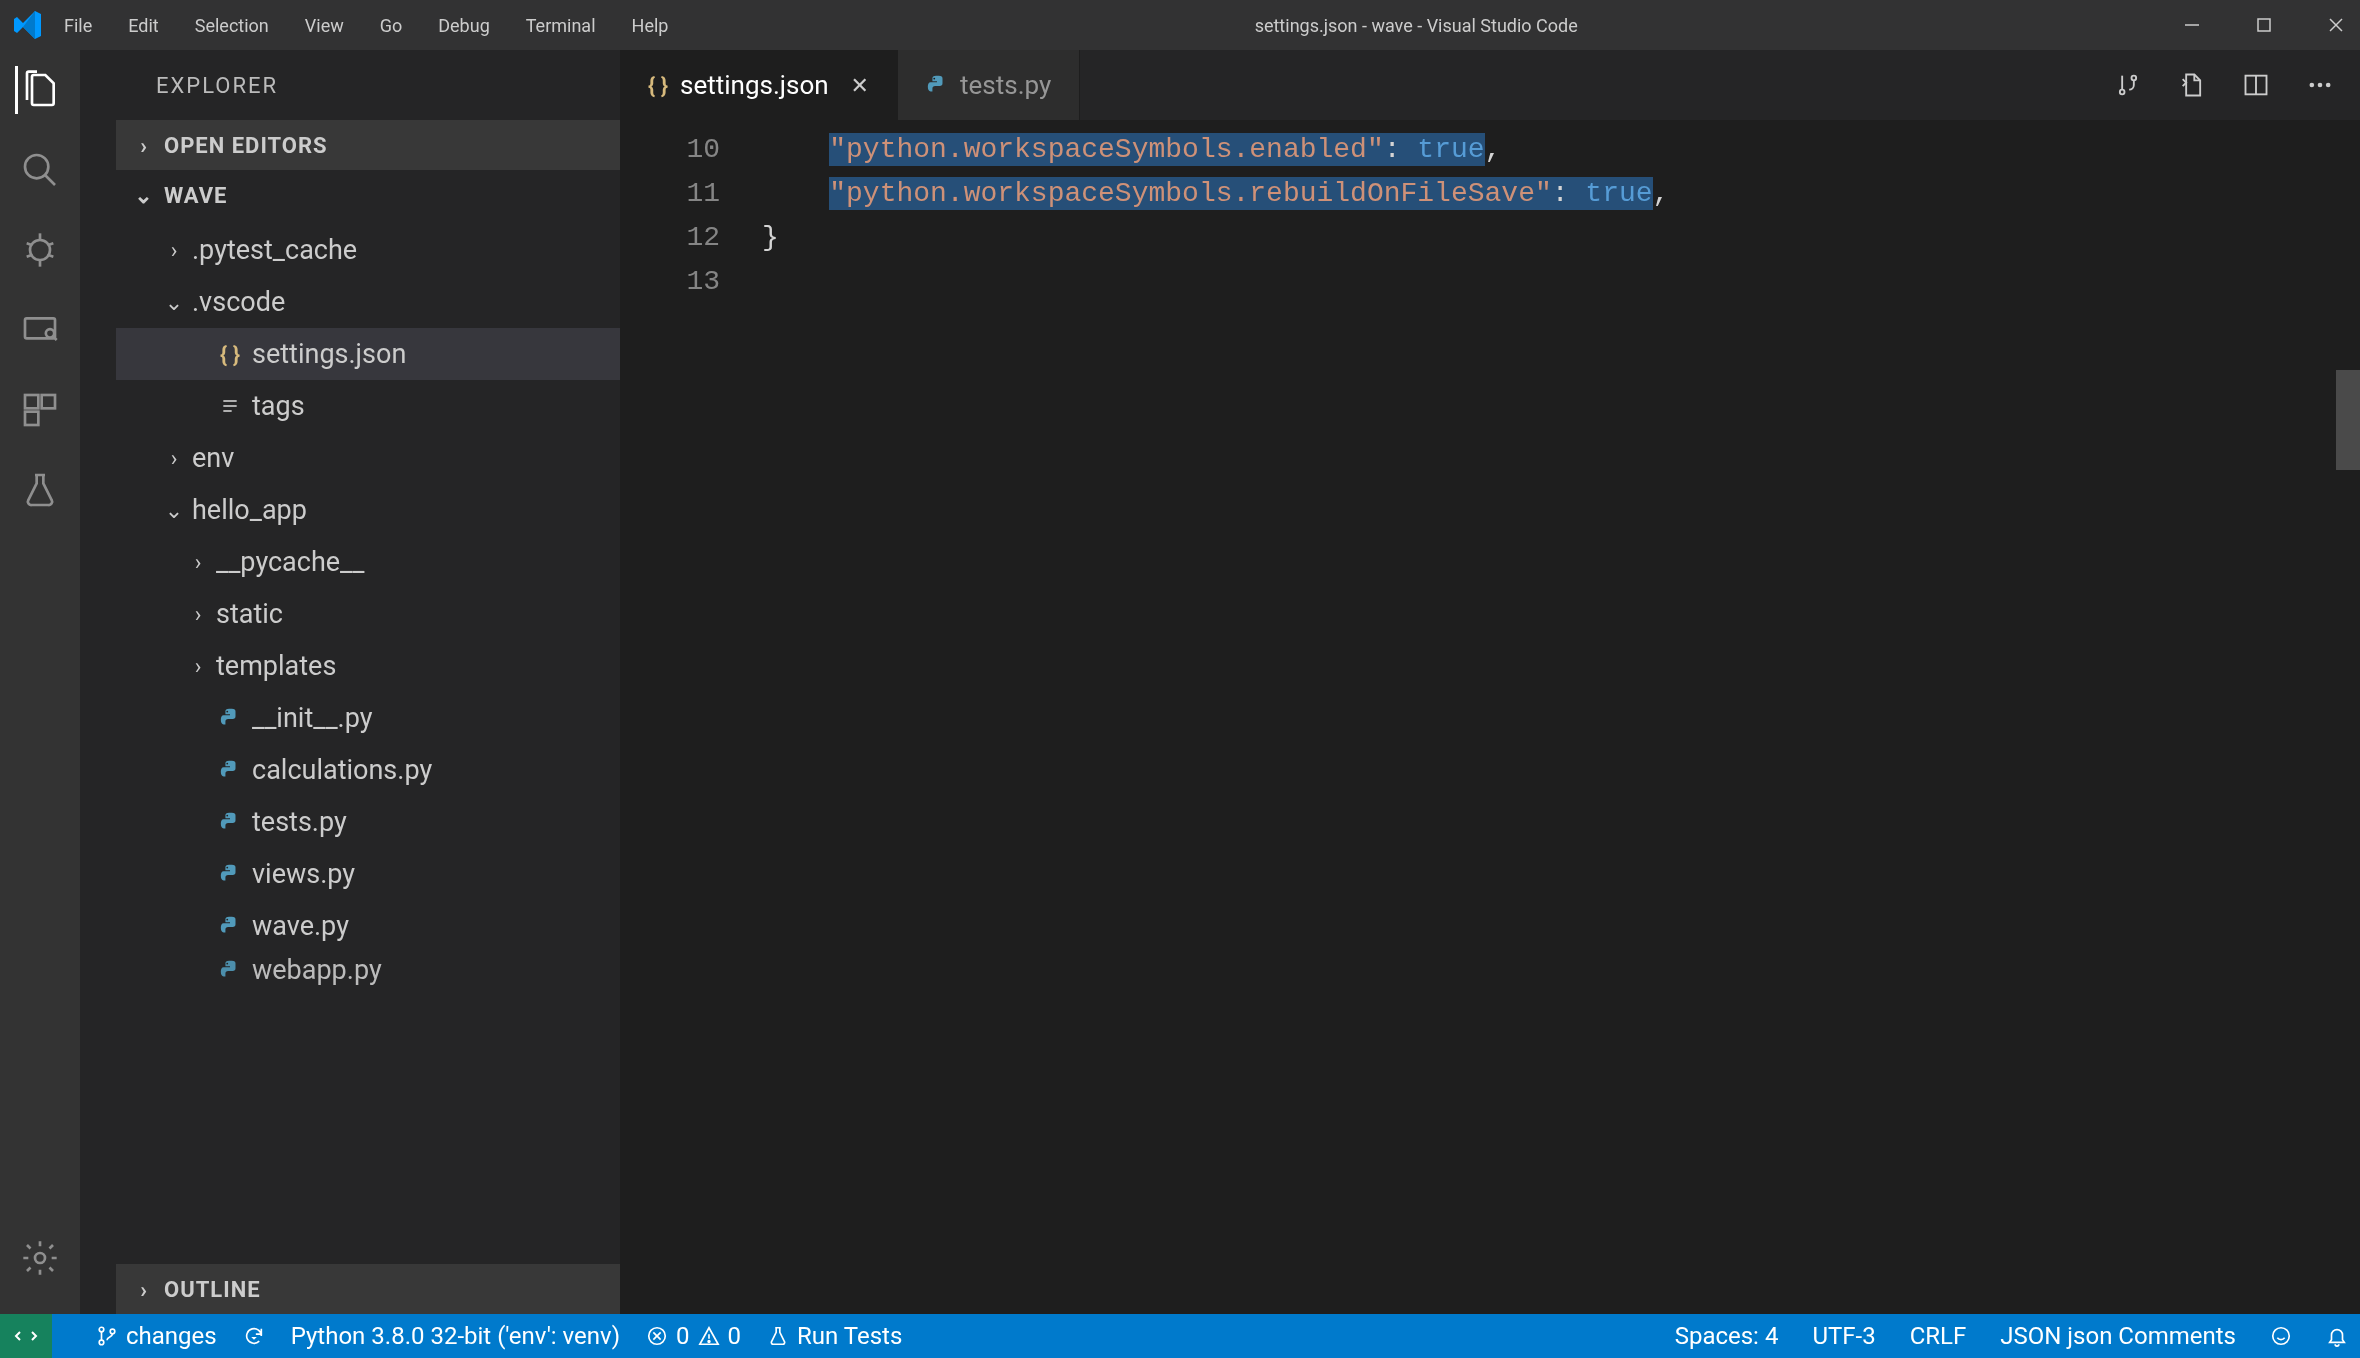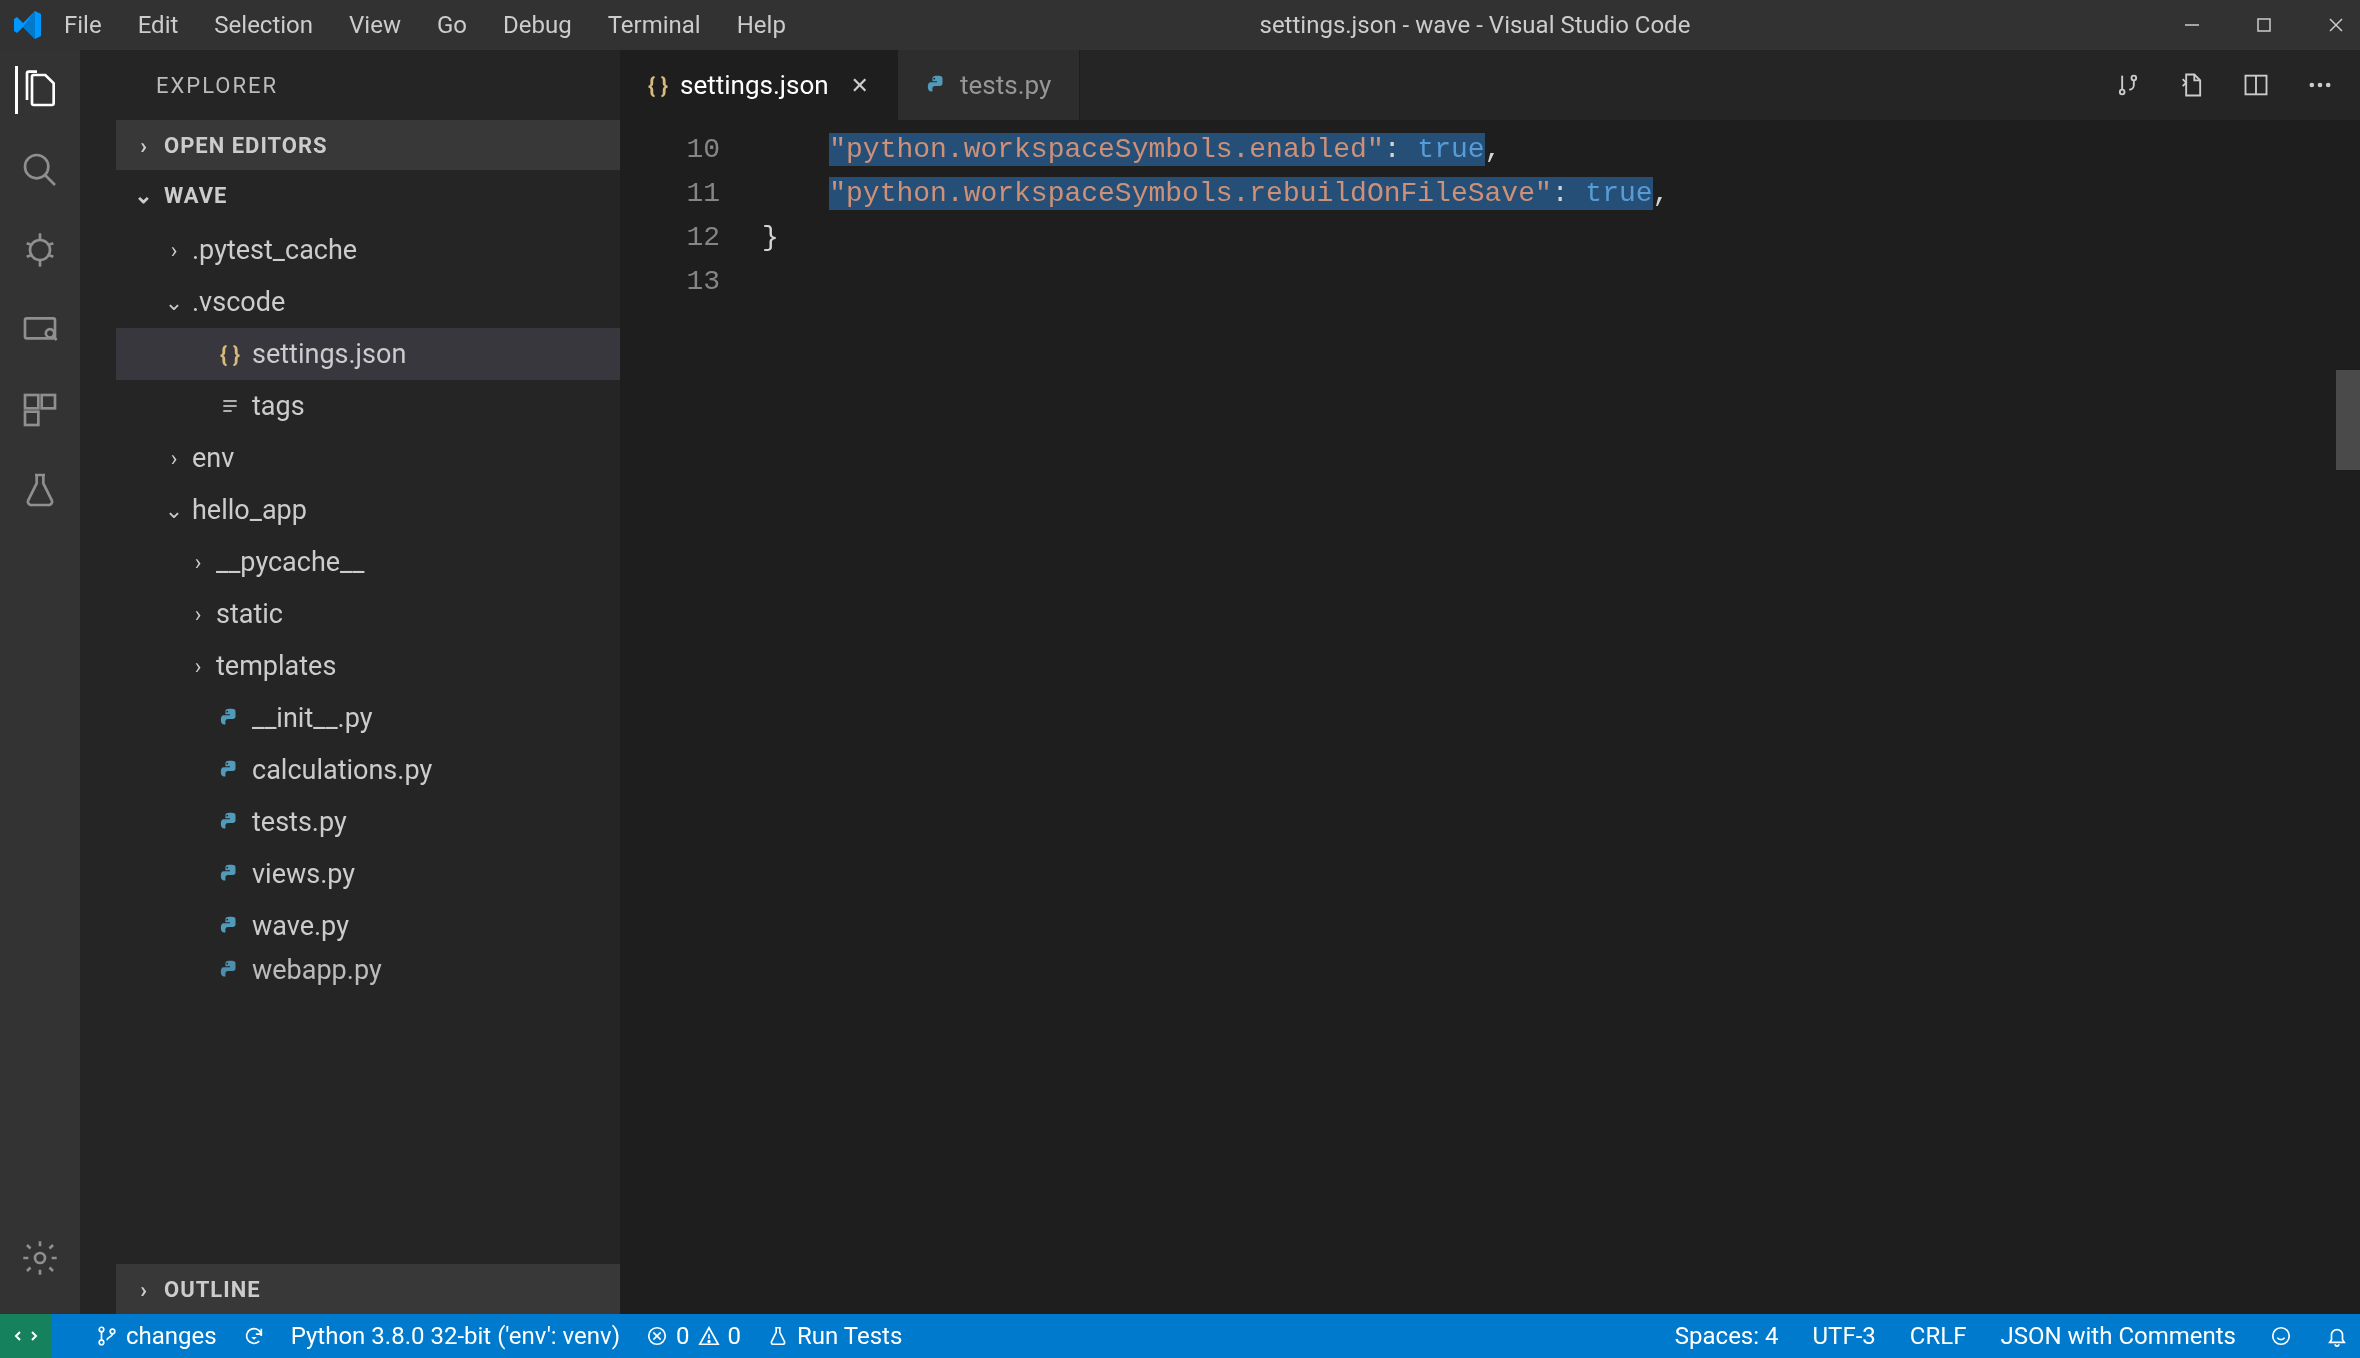--- a/index.html
+++ b/index.html
@@ -14,21 +14,21 @@
   flex-direction: column;
 }
 
 
 .titlebar {
   height: 50px;
   background: #323233;
   display: flex;
   align-items: center;
   padding: 0 12px;
-  font-size: 24px;
+  font-size: 18px;
   color: #cccccc;
 }
 .vscode-logo {
   width: 32px; height: 32px;
   margin-right: 20px;
   display:flex; align-items:center; justify-content:center;
 }
 .menu { display: flex; gap: 36px; }
 .menu-item { cursor: default; }
 .title-text { flex:1; text-align:center; color:#cccccc; }
@@ -529,21 +529,21 @@
     <div class="sb-item">
         <span>Spaces: 4</span>
       </div>
     <div class="sb-item">
         <span>UTF-3</span>
       </div>
     <div class="sb-item">
         <span>CRLF</span>
       </div>
     <div class="sb-item">
-        <span>JSON with Comments</span>
+        <span>JSON json Comments</span>
       </div>
     <div class="sb-item">
         <svg width="22" height="22" viewBox="0 0 24 24" fill="none" stroke="#fff" stroke-width="1.8">
           <circle cx="12" cy="12" r="9"></circle>
           <path d="M8 14s1.5 2 4 2 4-2 4-2M9 9h.01M15 9h.01"></path>
         </svg>
       </div>
     <div class="sb-item">
         <svg width="22" height="22" viewBox="0 0 24 24" fill="none" stroke="#fff" stroke-width="1.8">
           <path d="M18 16v-5a6 6 0 1 0-12 0v5l-2 3h16l-2-3zM10 21a2 2 0 0 0 4 0"></path>

